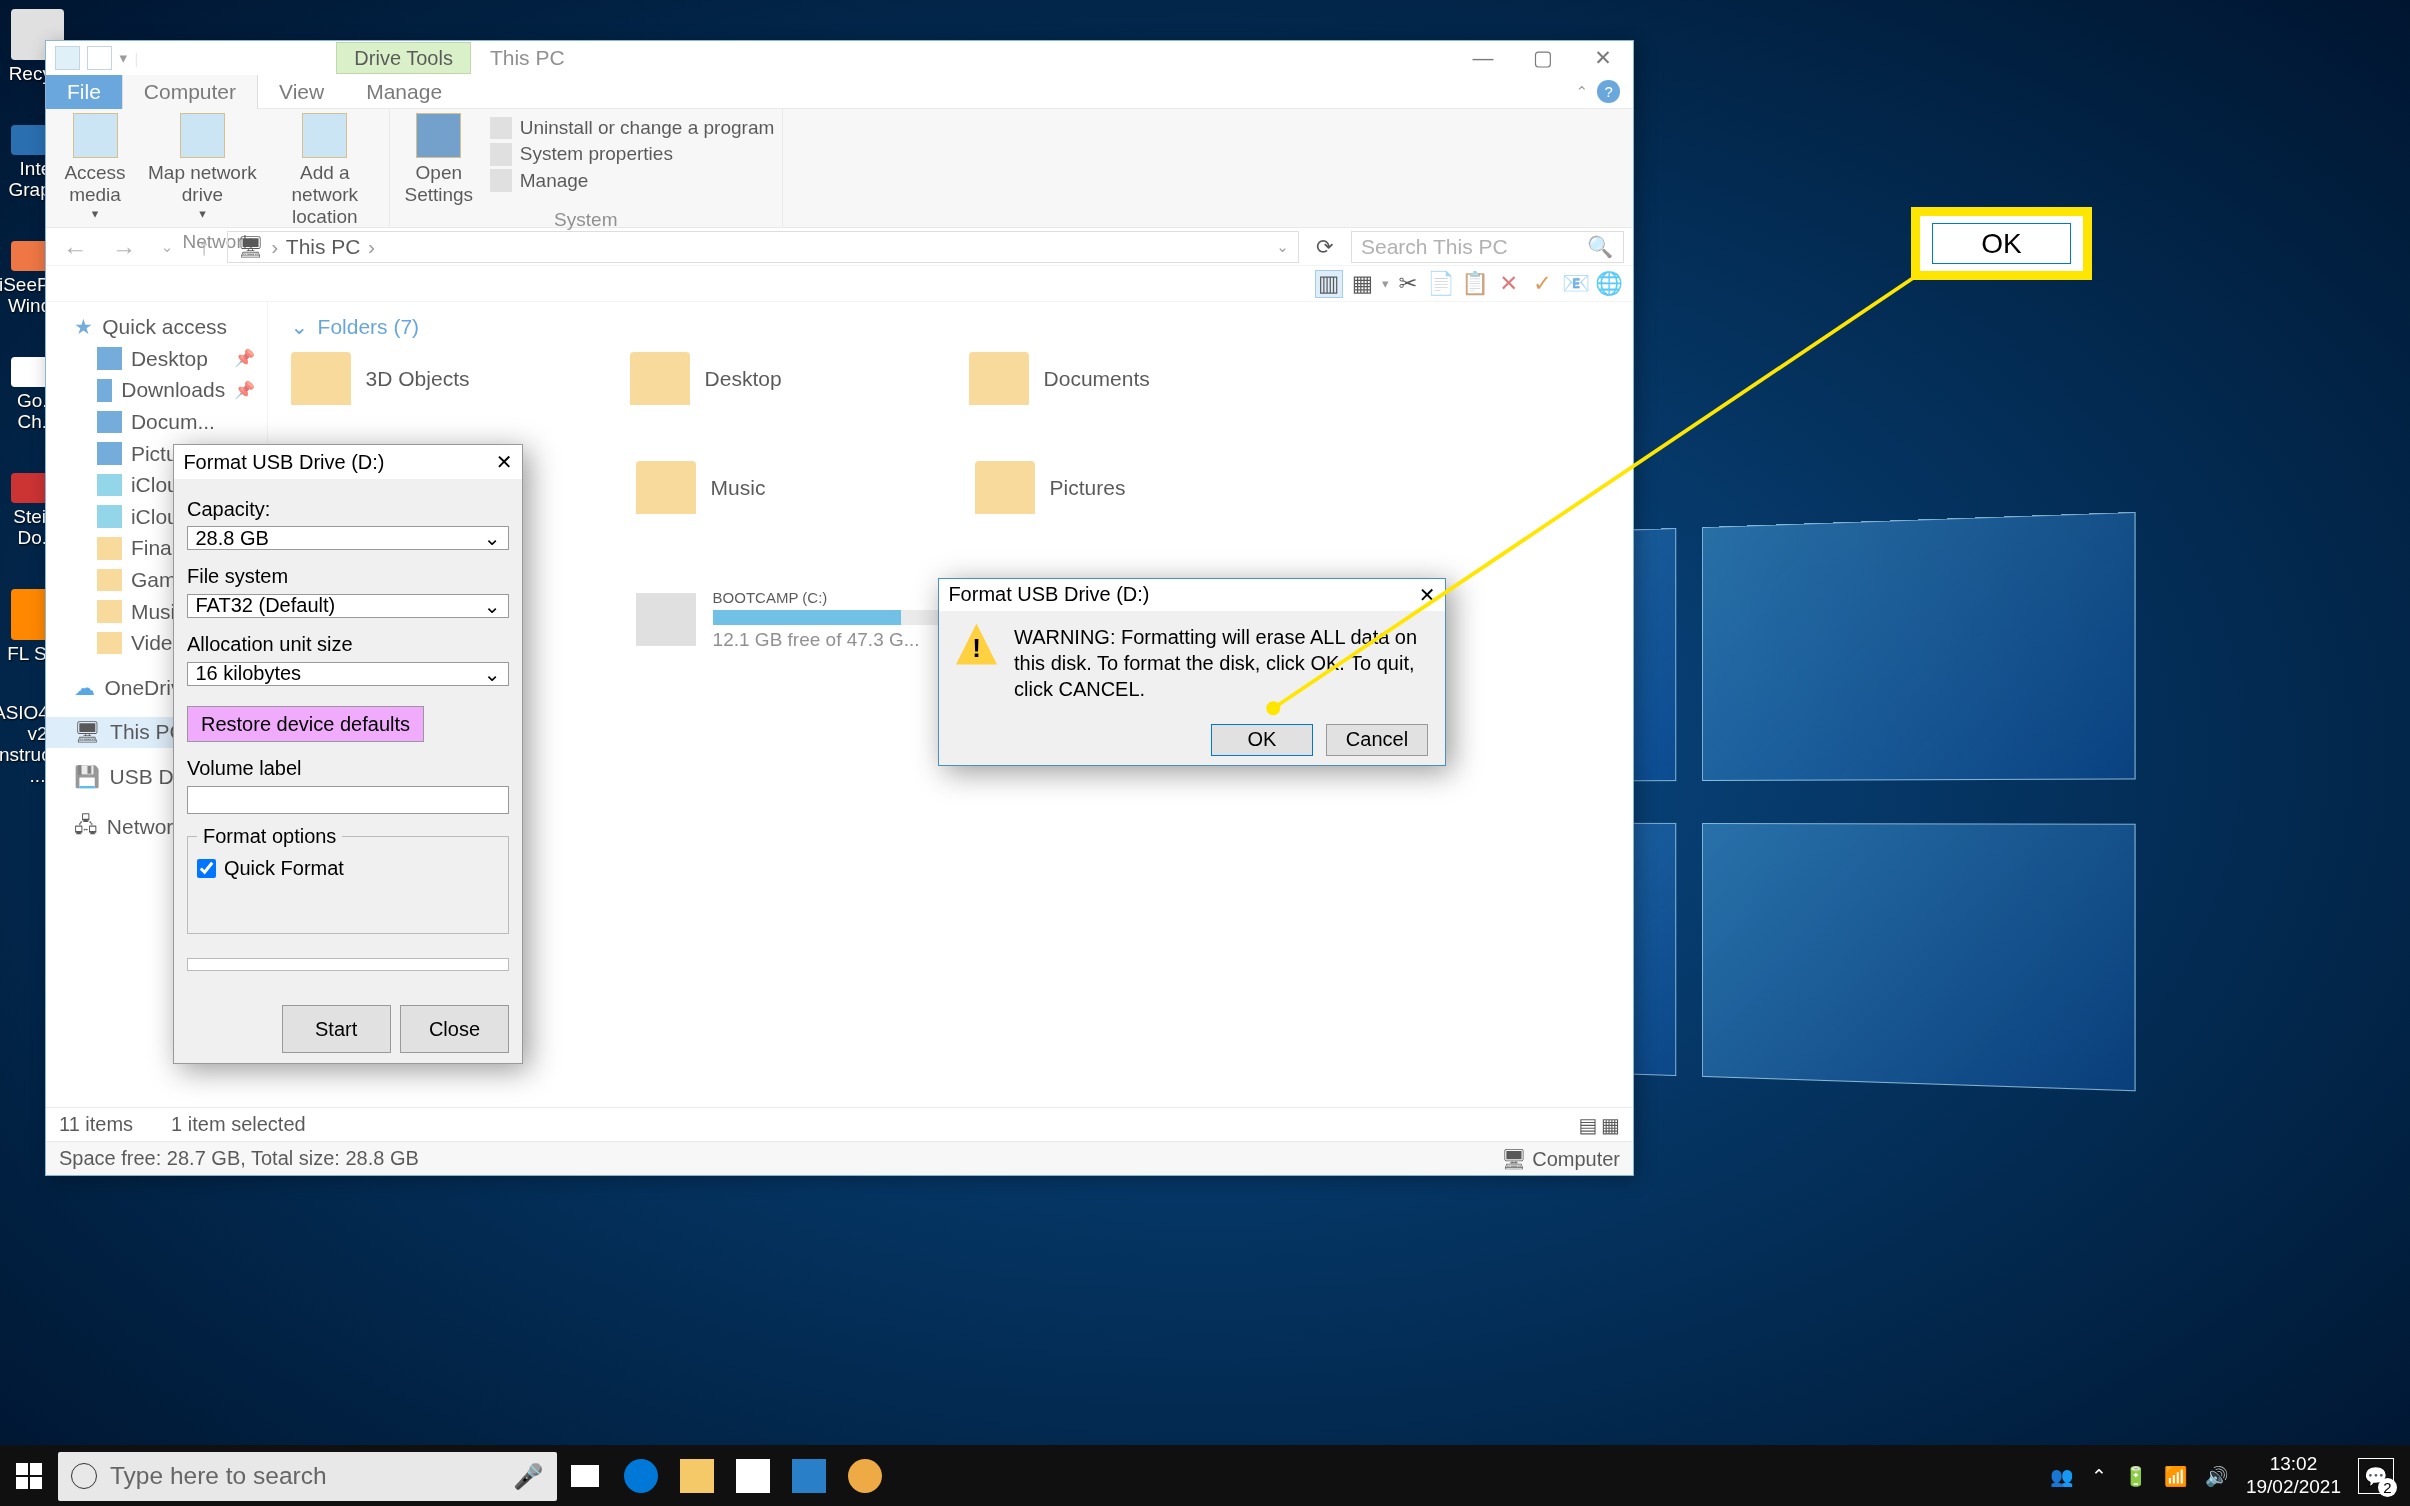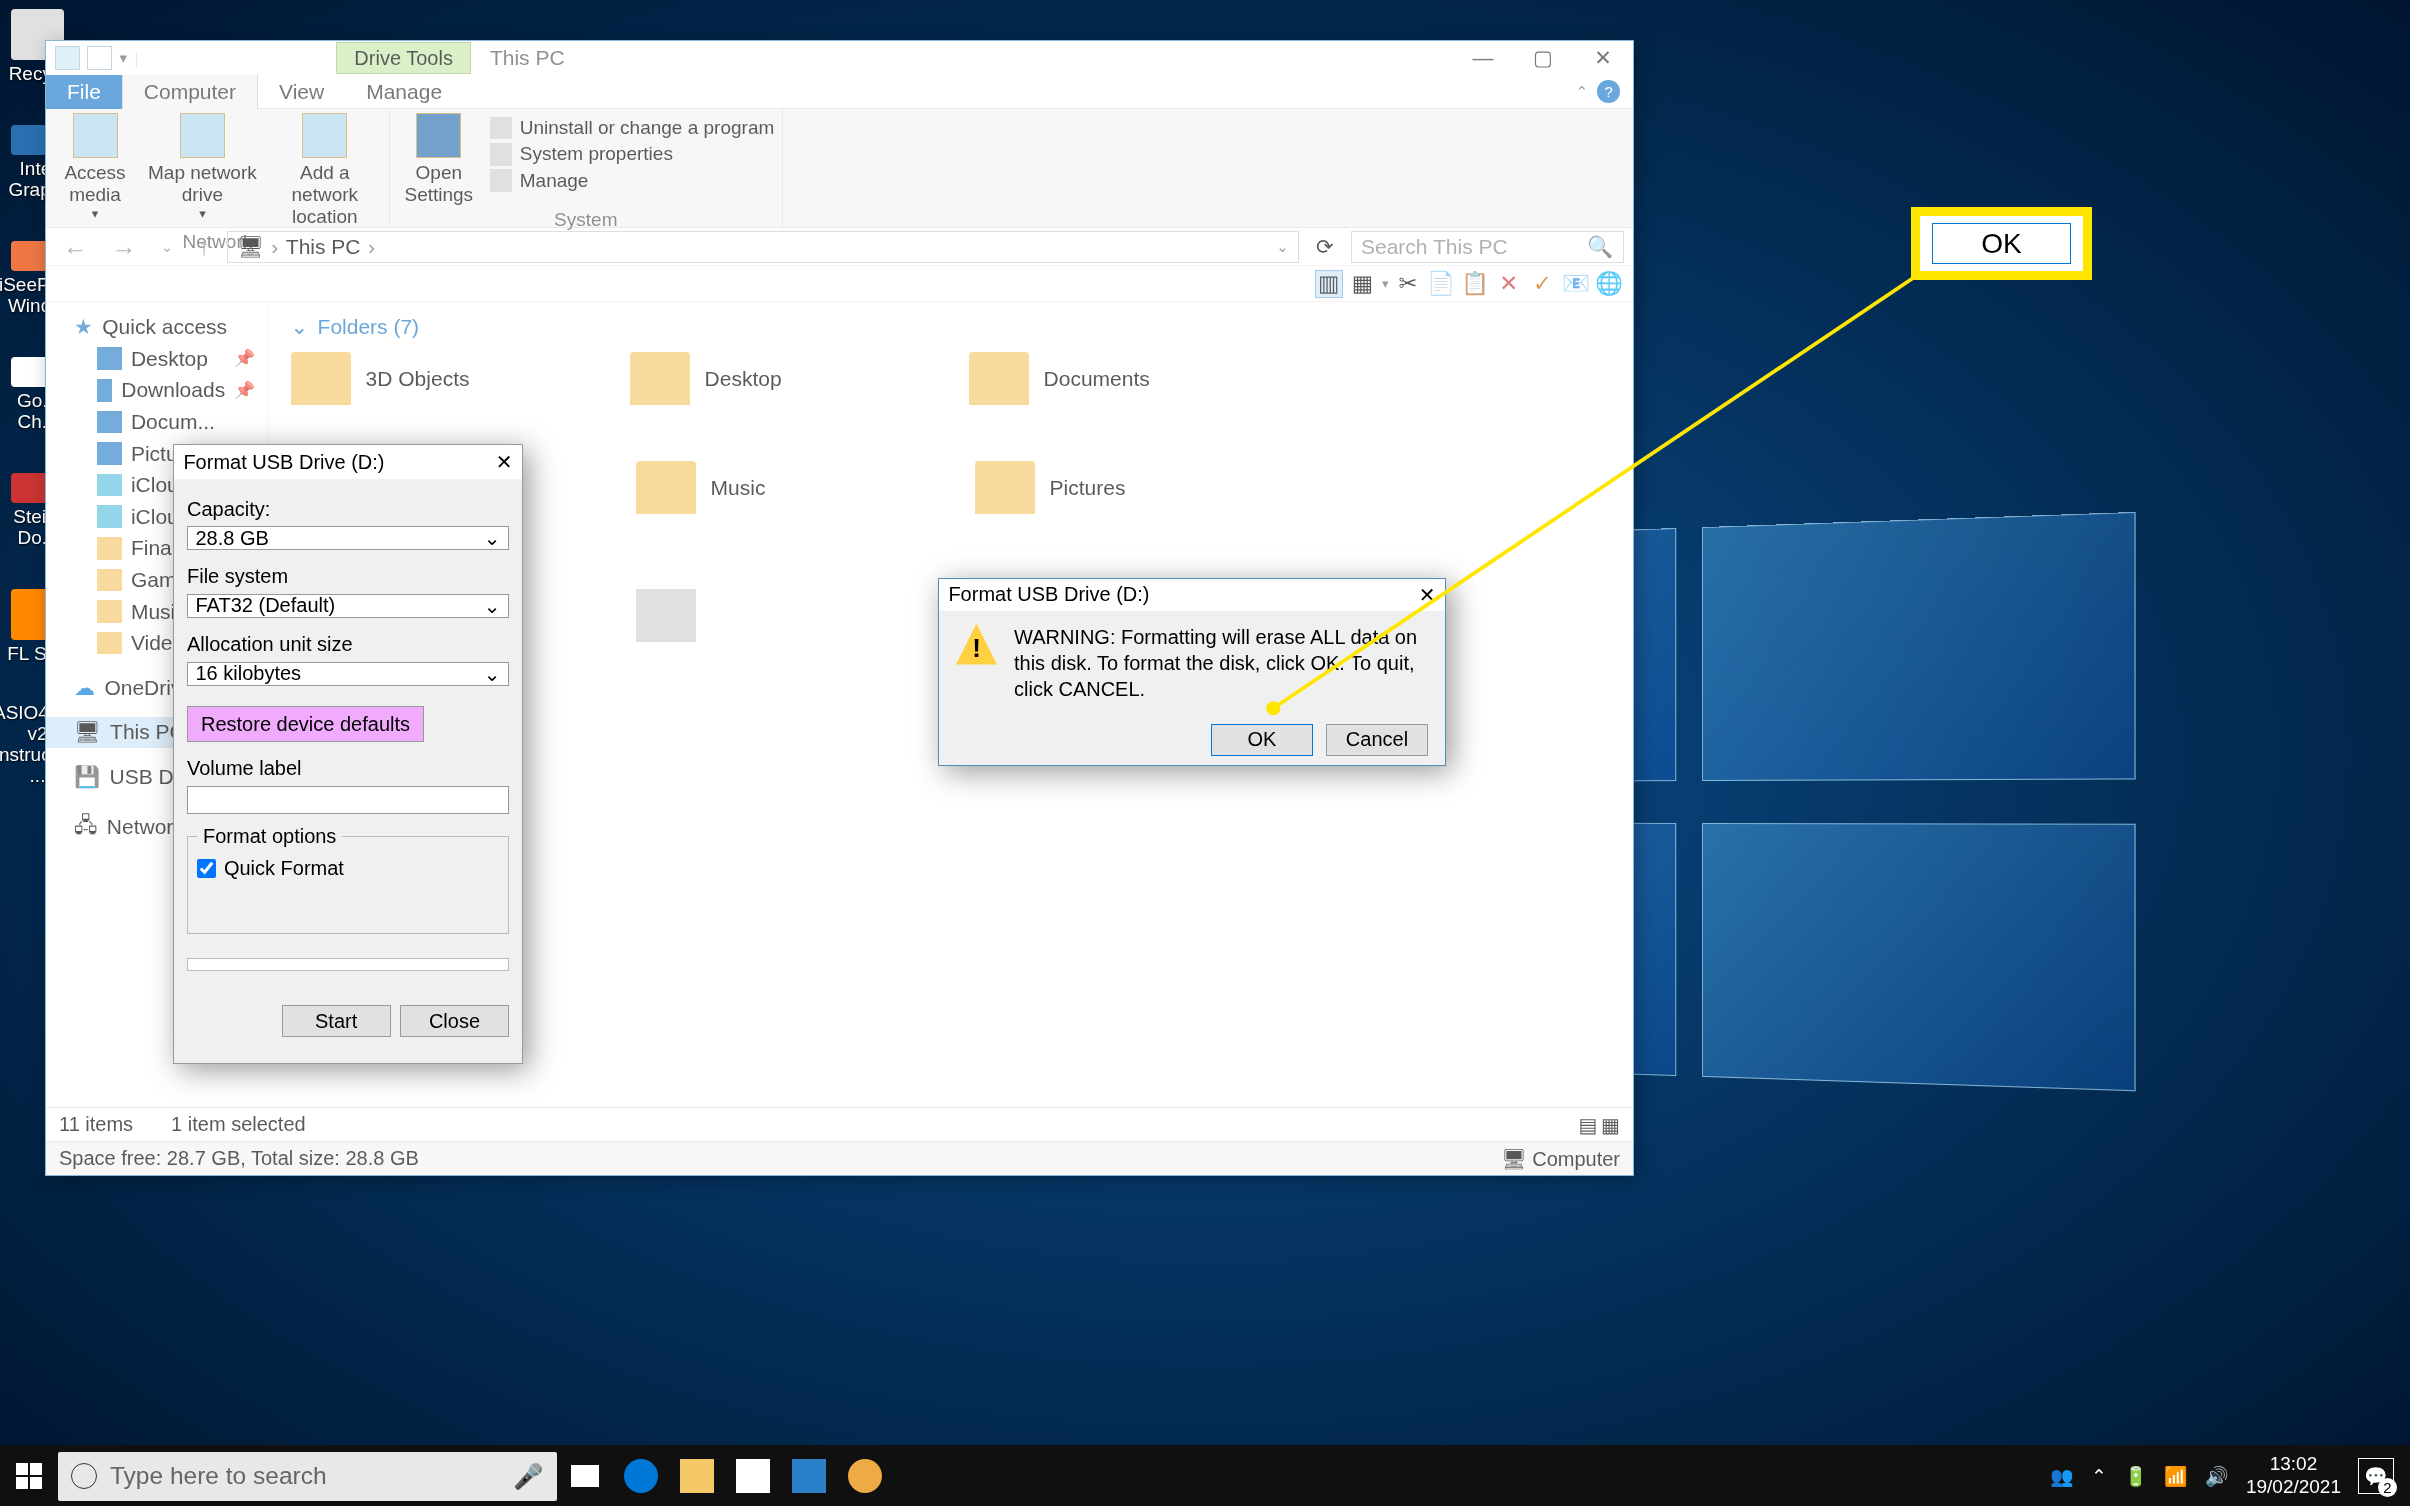--- a/index.html
+++ b/index.html
@@ -84,21 +84,21 @@
 .fmt-lbl { font-size: 20px; margin-top: 9.4px; }
 .fmt-sel { border: 0.9px solid #999; background: #fff; height: 24px; padding: 1.9px 7.5px; font-size: 20px; display: flex; align-items: center; justify-content: space-between; }
 .fmt-btn { border: 0.9px solid #999; background: #f0abfc; padding: 5.6px 13px; font-size: 20px; width: fit-content; }
 .fmt-input { border: 0.9px solid #999; background: #fff; height: 28px; }
 .fmt-fieldset { border: 0.9px solid #bbb; padding: 9.4px; margin-top: 5.6px; }
 .fmt-legend { font-size: 20px; padding: 0 5.6px; }
 .fmt-check { display: flex; align-items: center; gap: 7.5px; font-size: 20px; }
 .fmt-check input { width: 19px; height: 19px; }
 .fmt-progress { height: 13px; border: 0.9px solid #bbb; background: #fff; margin-top: 19px; }
 .fmt-actions { display: flex; gap: 9.4px; justify-content: flex-end; margin-top: 28px; }
-.fmt-actions button { width: 109px; height: 32px; background: #e1e1e1; border: 0.9px solid #999; font-size: 20px; }
+.fmt-actions button { width: 109px; height: 48px; background: #e1e1e1; border: 0.9px solid #999; font-size: 20px; }
 
 
 .warn-dlg { position: absolute; left: 938px; top: 578px; width: 508px; height: 188px; background: #f0f0f0; border: 0.9px solid #4a90c2; box-shadow: 5.6px 5.6px 28px rgba(0,0,0,0.4); z-index: 6; display: flex; flex-direction: column; }
 .warn-title { height: 32px; background: #fff; display: flex; align-items: center; justify-content: space-between; padding: 0 9.4px; font-size: 20px; }
 .warn-body { flex: 1; display: flex; padding: 13px 17px; gap: 17px; align-items: flex-start; }
 .warn-ic { width: 41px; height: 41px; background: #ffd040; clip-path: polygon(50% 0, 0 100%, 100% 100%); position: relative; flex-shrink: 0; }
 .warn-ic::after { content: "!"; position: absolute; left: 0; right: 0; top: 9.4px; text-align: center; font-size: 26px; font-weight: bold; }
 .warn-text { font-size: 20px; line-height: 1.3; }
 .warn-actions { height: 51px; background: #f0f0f0; display: flex; align-items: center; justify-content: flex-end; gap: 13px; padding: 0 17px; }
 .warn-actions button { width: 102px; height: 32px; border: 0.9px solid #999; background: #e1e1e1; font-size: 20px; }
@@ -360,20 +360,27 @@
             <span class="folder-lbl">Music</span>
           </div>
         <div class="folder">
             <div class="folder-ic"></div>
             <span class="folder-lbl">Pictures</span>
           </div>
       </div>
       <div class="drives">
         <div class="drive" style="margin-left:345px">
           <div class="drive-ic"></div>
+          <div class="drive-info">
+            <span>BOOTCAMP (C:)</span>
+            <div class="drive-bar">
+                <div class="drive-bar-fill" style="width:74%"></div>
+              </div>
+            <span style="font-size:19px;color:#555">12.1 GB free of 47.3 G...</span>
+          </div>
         </div>
       </div>
     </div>
   </div>
   <div class="status">
     <span>11 items</span>
     <span>1 item selected</span>
     <span style="margin-left:auto;display:flex;gap:3.8px">
         <span>▤</span>
         <span>▦</span>

